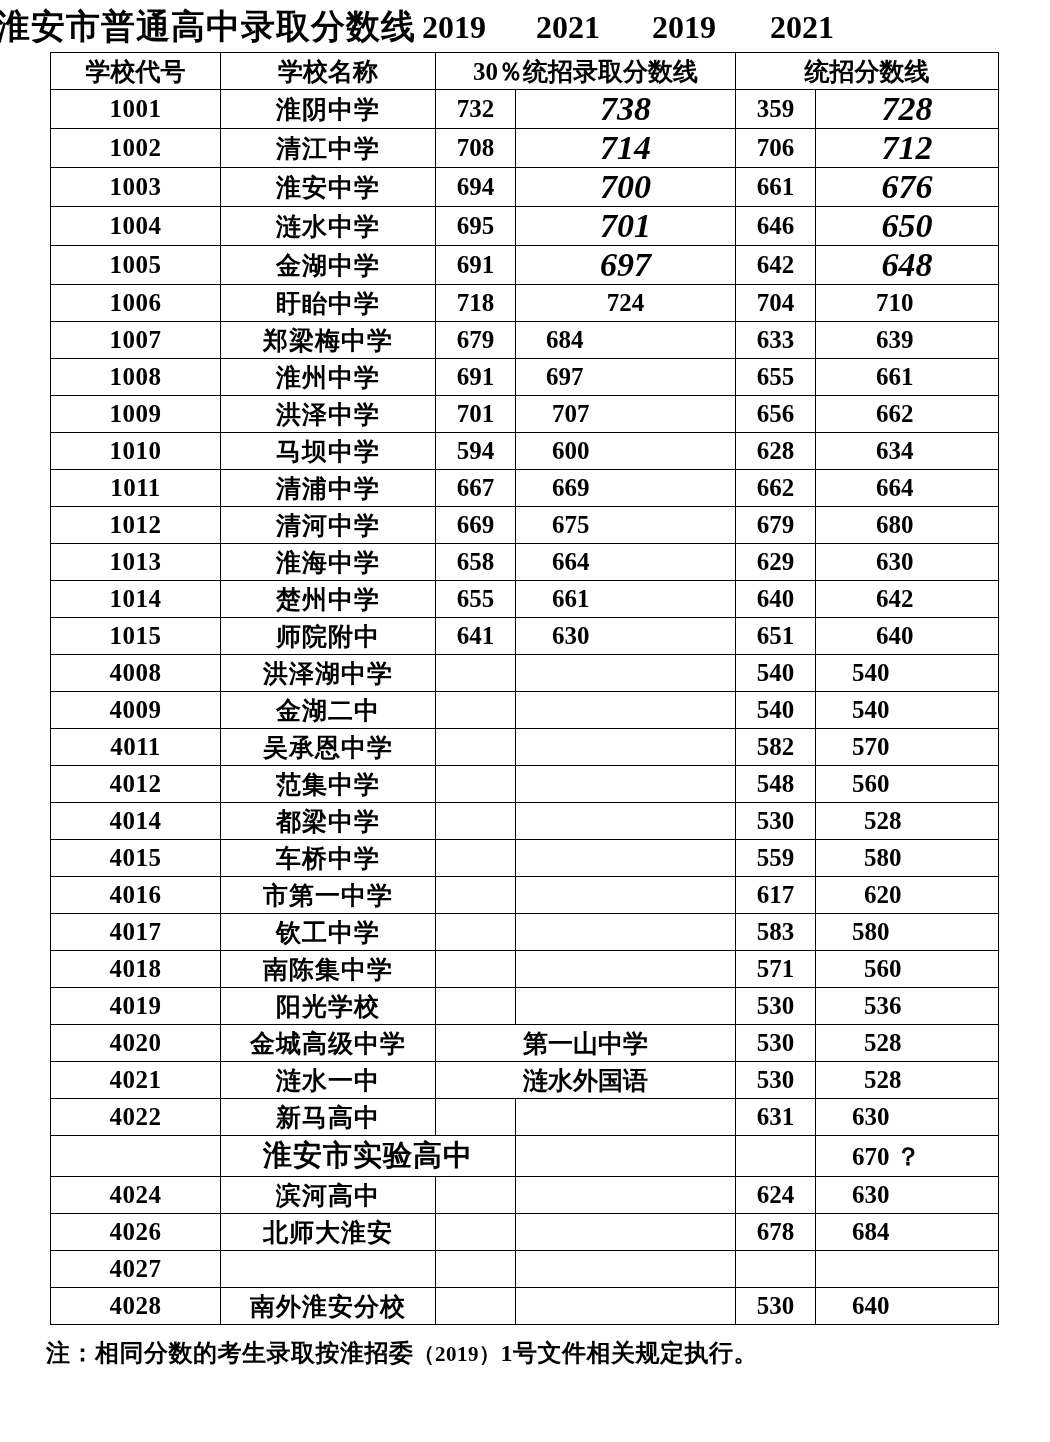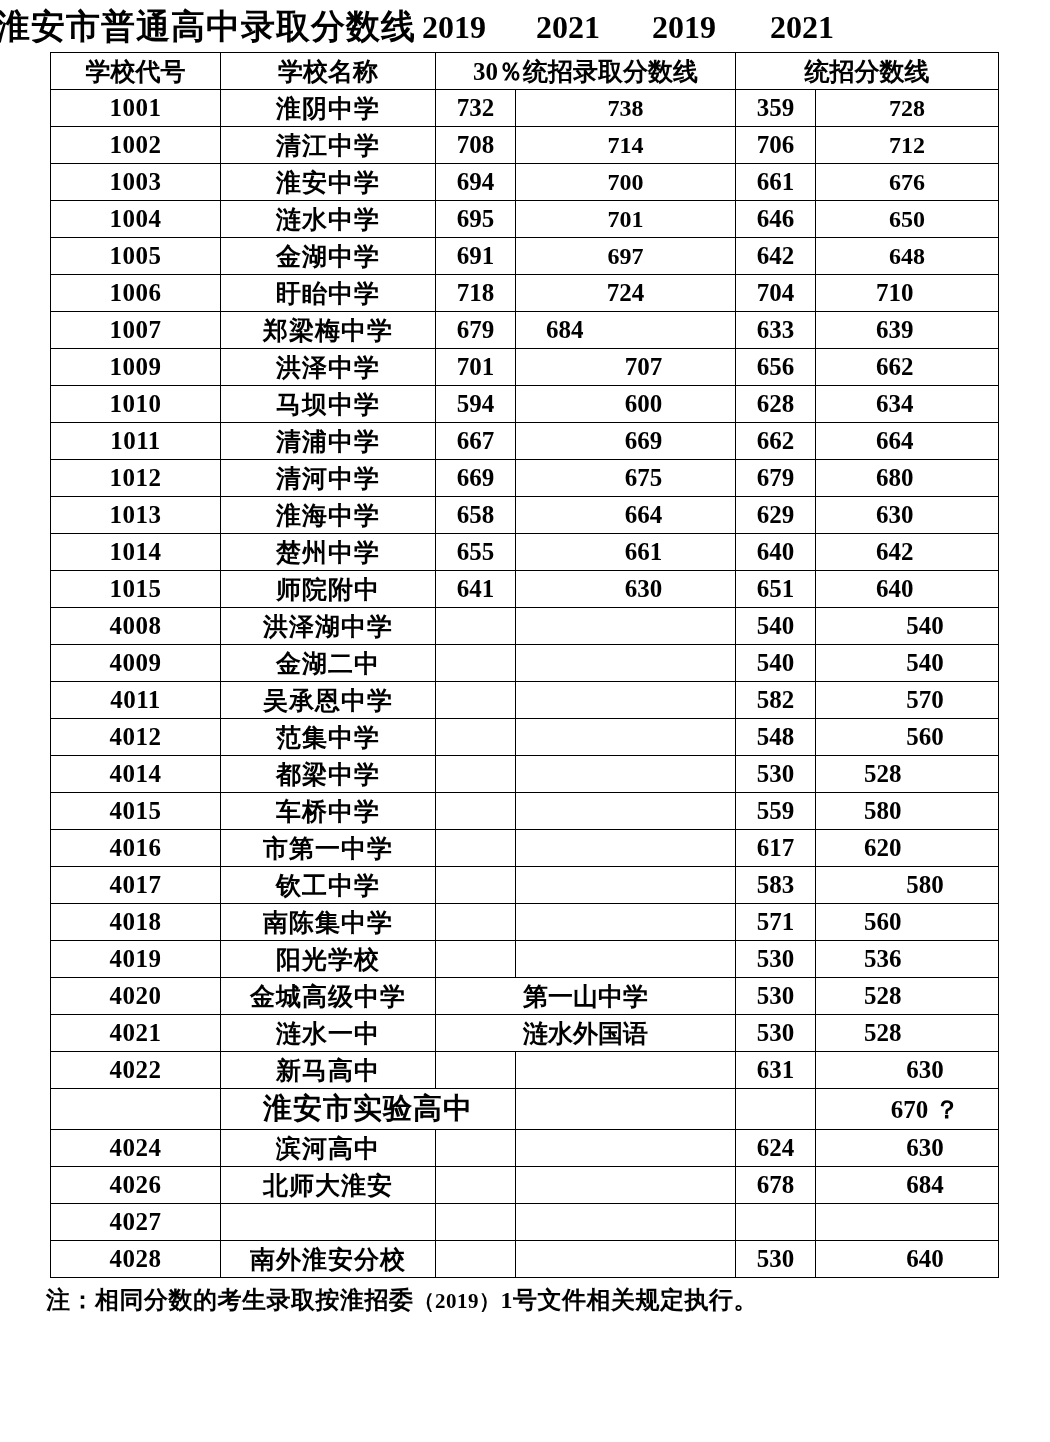--- a/index.html
+++ b/index.html
@@ -90,36 +90,36 @@
     font-weight: bold;
     text-align: left;
     padding-left: 8px;
   }
   
   td.v21 {
     font-size: 30px;
     font-weight: bold;
     text-align: center;
   }
-  td.v21.big  { font-size: 24px; }
-  td.v21.left { text-align: center; padding-left: 36px; }
+  td.v21.big  { font-size: 34px; font-style: italic; }
+  td.v21.left { text-align: left; padding-left: 36px; }
   td.v21.lefty { text-align: left; padding-left: 48px; }
   td.v21.mid  { text-align: left; padding-left: 30px; }
   td.v21.shift { text-align: left; padding-left: 60px; }
   td.name-alt { font-size: 27px; font-weight: bold; }
 
   tr.special td.special-name {
     font-size: 29px;
     font-weight: bold;
     letter-spacing: 1px;
   }
 
   
   .footnote {
-    margin-top: 6px;
+    margin-top: 12px;
     margin-left: 46px;
     font-size: 24px;
     font-weight: bold;
     letter-spacing: 0.5px;
   }
   .footnote .small {
     font-size: 21px;
   }
 </style>
 </head>
@@ -203,20 +203,28 @@
       </tr>
       <tr>
         <td class="code">1007</td>
         <td class="name">郑梁梅中学</td>
         <td class="v19">679</td>
         <td class="v21 mid">684</td>
         <td class="v19">633</td>
         <td class="v21 shift">639</td>
       </tr>
       <tr>
+        <td class="code">1008</td>
+        <td class="name">淮州中学</td>
+        <td class="v19">691</td>
+        <td class="v21 mid">697</td>
+        <td class="v19">655</td>
+        <td class="v21 shift">661</td>
+      </tr>
+      <tr>
         <td class="code">1009</td>
         <td class="name">洪泽中学</td>
         <td class="v19">701</td>
         <td class="v21 left">707</td>
         <td class="v19">656</td>
         <td class="v21 shift">662</td>
       </tr>
       <tr>
         <td class="code">1010</td>
         <td class="name">马坝中学</td>

